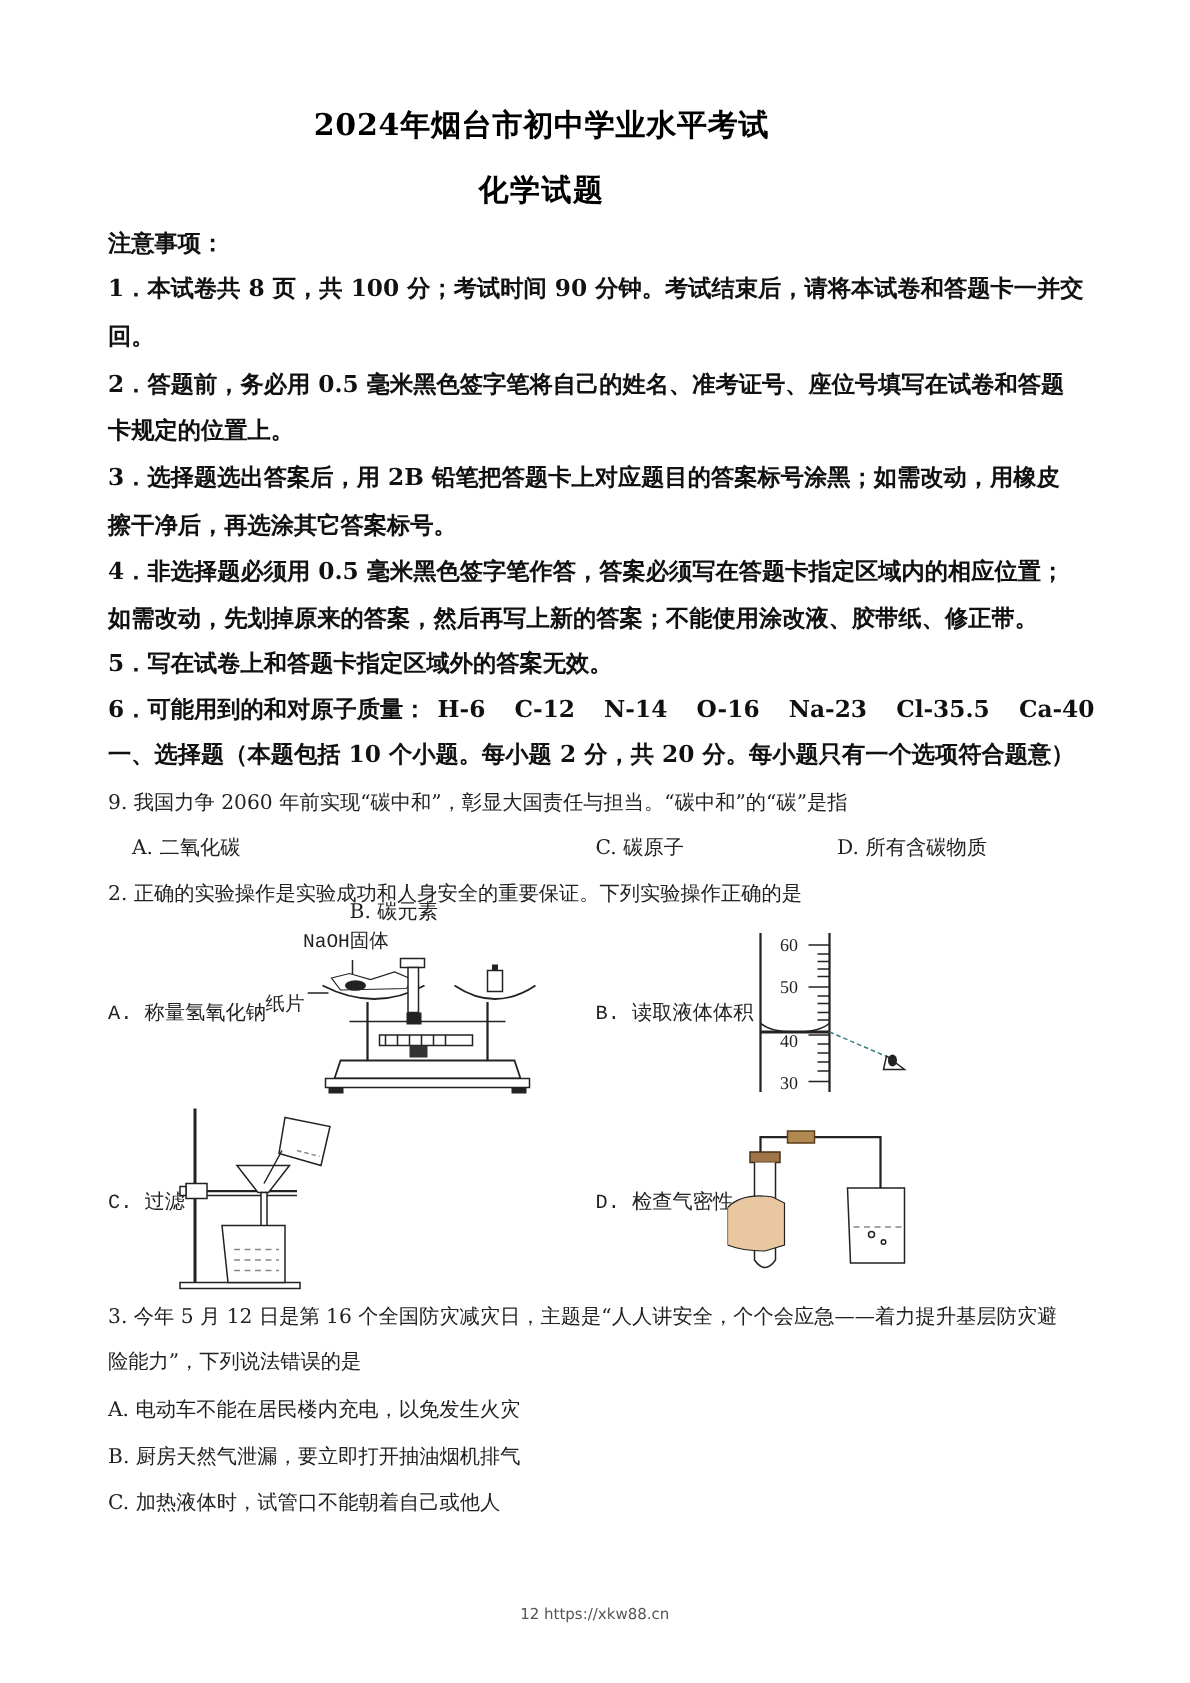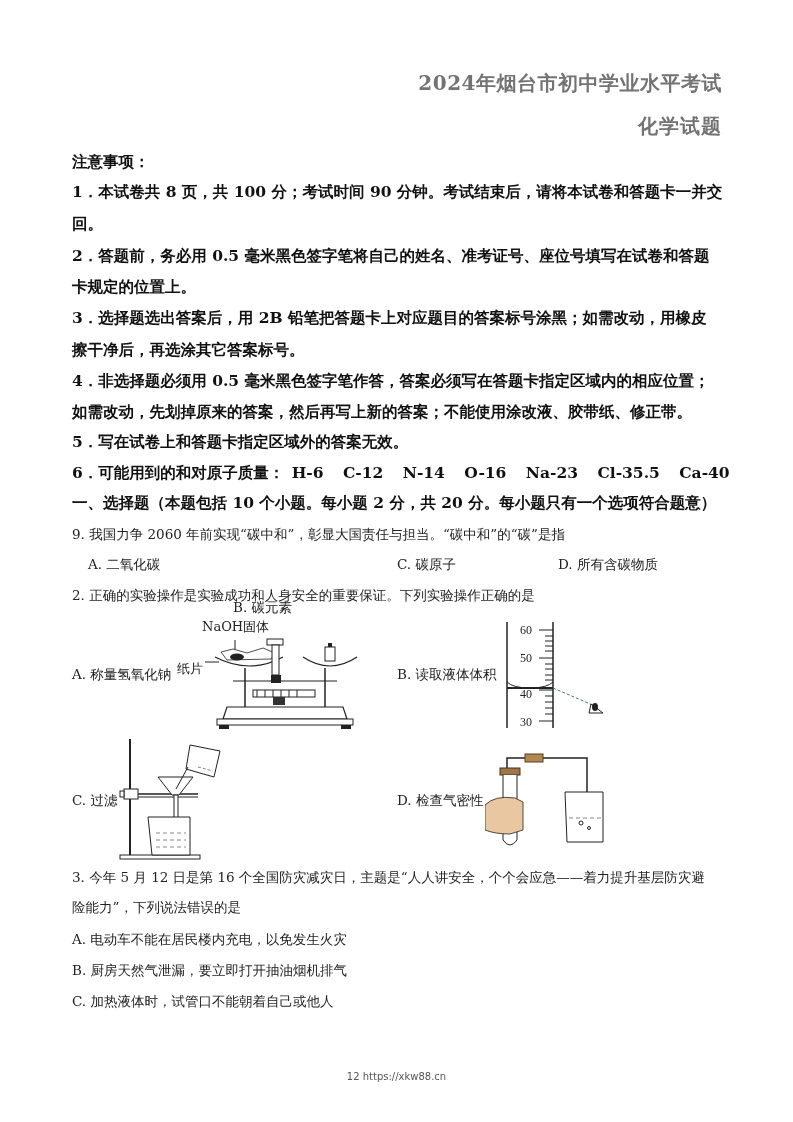--- a/index.html
+++ b/index.html
@@ -1,23 +1,23 @@
 <!DOCTYPE html>
 <html><head>
 <meta charset="utf-8">
 <style>
   html, body { margin: 0; padding: 0; background: #ffffff; }
   body { width: 793px; height: 1122px; position: relative; overflow: hidden; color: #111; font-family: "DejaVu Serif", "Liberation Serif", serif; }
-  .title { position: absolute; left: 0; width: 722px; text-align: right; font-weight: bold; color: #737373; }
+  .title { position: absolute; left: 0; width: 722px; text-align: center; font-weight: bold; color: #000000; }
   .t1 { top: 70px; font-size: 20px; letter-spacing: 0.5px; }
   .t2 { top: 113px; font-size: 20px; letter-spacing: 1px; }
   .bline { position: absolute; left: 72px; font-weight: bold; font-size: 15.5px; color: #111; white-space: nowrap; }
   .line { position: absolute; left: 72px; font-size: 13.5px; color: #222; white-space: nowrap; }
   .opt { position: absolute; font-size: 13.5px; color: #222; white-space: nowrap; }
-  .figlabel { position: absolute; font-size: 13.5px; color: #222; white-space: nowrap; }
+  .figlabel { position: absolute; font-size: 13.5px; color: #222; white-space: nowrap; font-family: Liberation Mono, monospace; }
   .fig { position: absolute; }
   .footer { position: absolute; top: 1071px; left: 0; width: 793px; text-align: center; font-family: "DejaVu Sans", sans-serif; font-size: 10px; color: #555; }
   .amu span { margin-right: 14px; }
 </style>
 </head>
 <body>
 
 <div class="title t1">2024年烟台市初中学业水平考试</div>
 <div class="title t2">化学试题</div>
 

